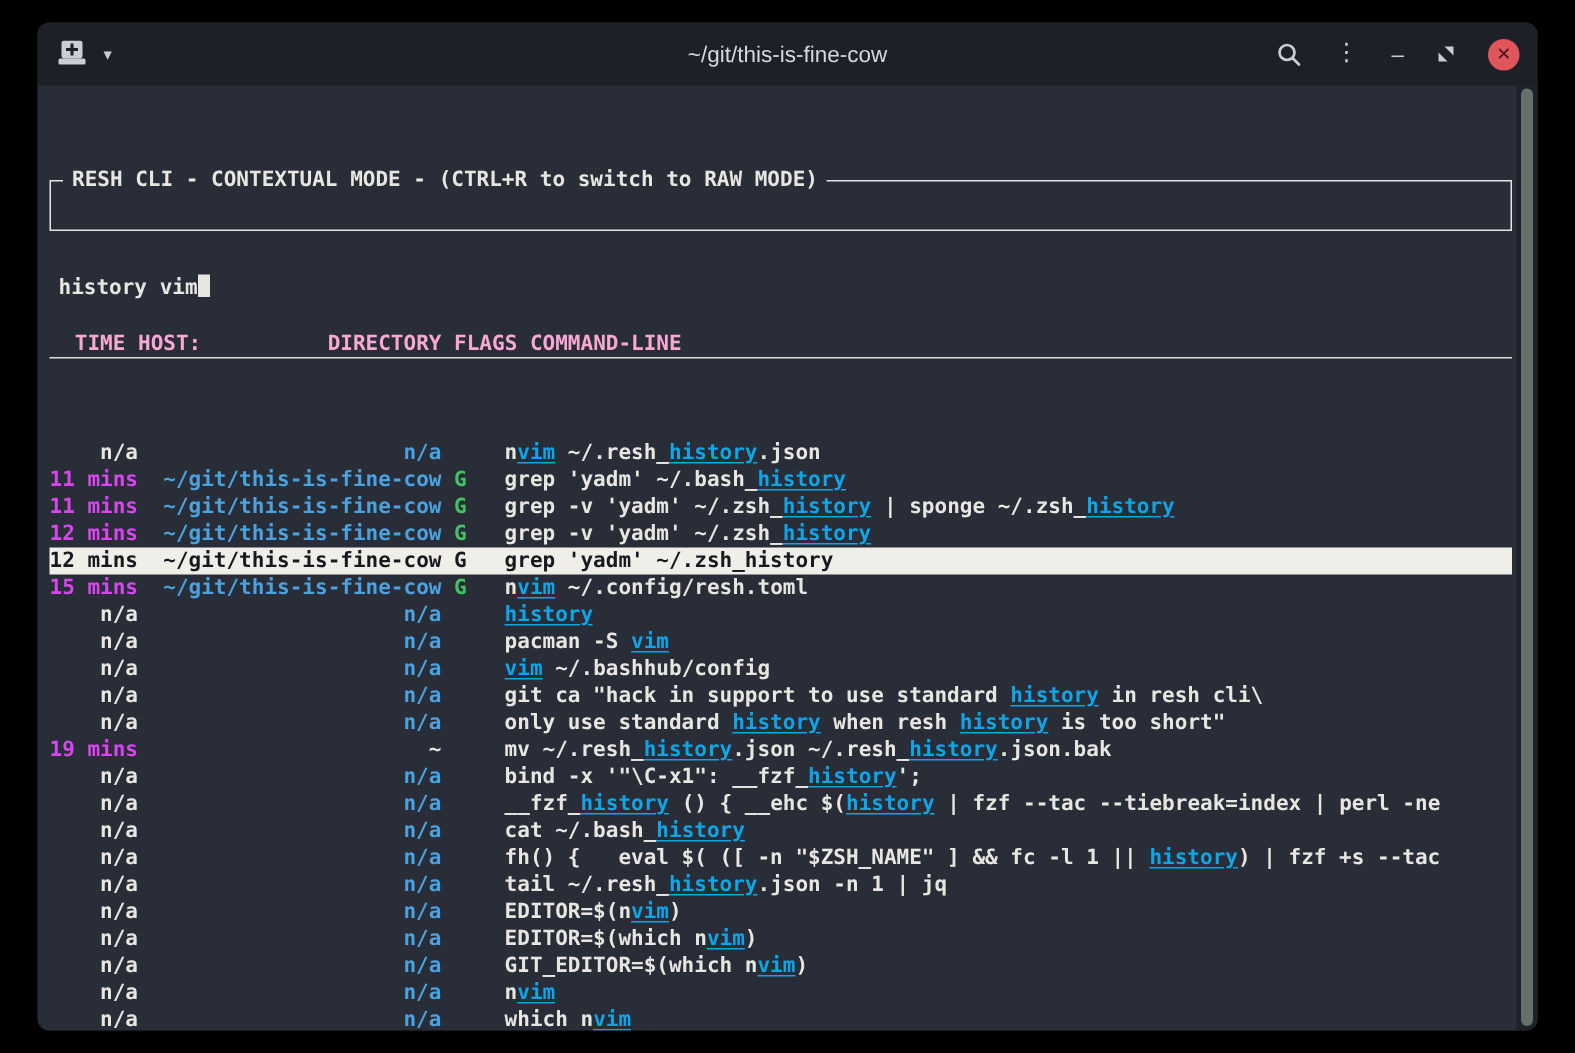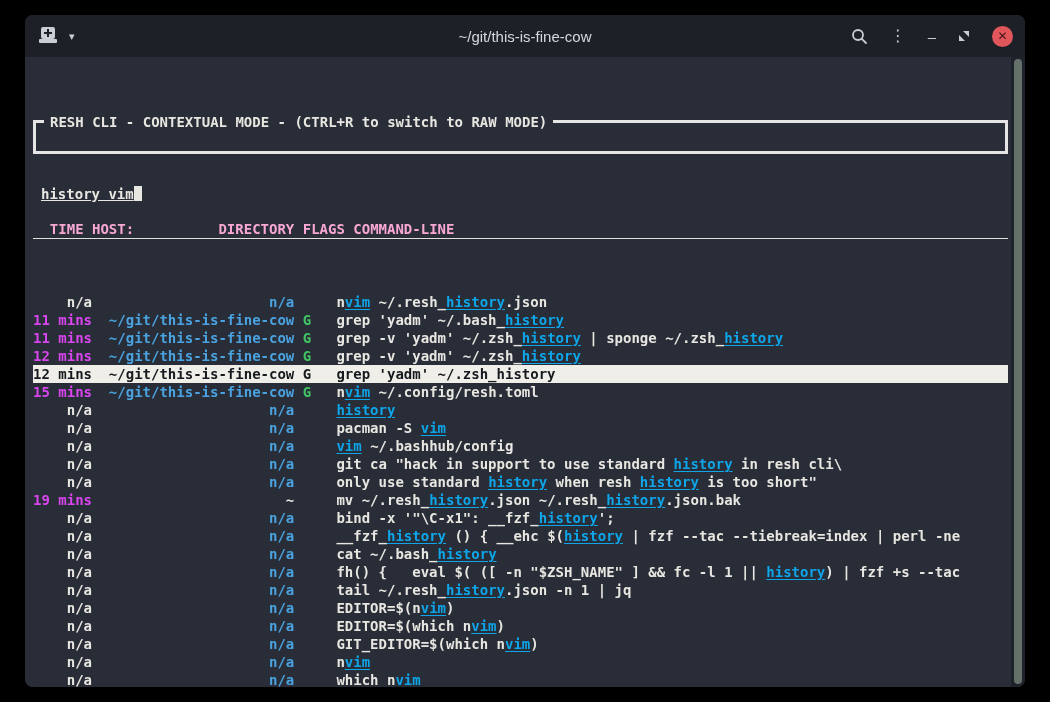--- a/index.html
+++ b/index.html
@@ -41,27 +41,27 @@
   }
   
   .term {
     position:absolute; top:42px; left:0; right:0; bottom:0;
     background:#282d37; color:#e8e6e1; font-size:14px; line-height:18px;
     font-weight:700;
   }
   .content { position:absolute; left:8px; top:0; width:975px; white-space:pre; }
   .panel {
     position:relative; margin-top:9px; height:34px;
-    border:3px solid #e5e5e5;
+    border:1px solid #e5e5e5;
   }
   .legend {
     position:absolute; top:-10px; left:8px; background:#282d37;
     padding:0 6px; color:#e8e6e1;
   }
-  .query { padding:8px 0 0 5px;text-decoration:underline; }
+  .query { padding:8px 0 0 5px; }
   .cursor { display:inline-block; width:8px; height:15px; background:#e8e6e1; vertical-align:-2px; }
   .thead {
     margin-top:12px; height:19px; border-bottom:1px solid #dfe0da; color:#f9a8d4;
   }
   .rows { }
   .row { display:flex; height:18px; white-space:pre; }
   .col-time { flex:none; width:7ch; text-align:right; color:#d946ef; }
   .col-time.na { color:#e8e6e1; }
   .col-dir { flex:none; width:23ch; margin-left:1ch; text-align:right; color:#e8e6e1; }
   .col-dir.path { color:#4aa3e0; }

